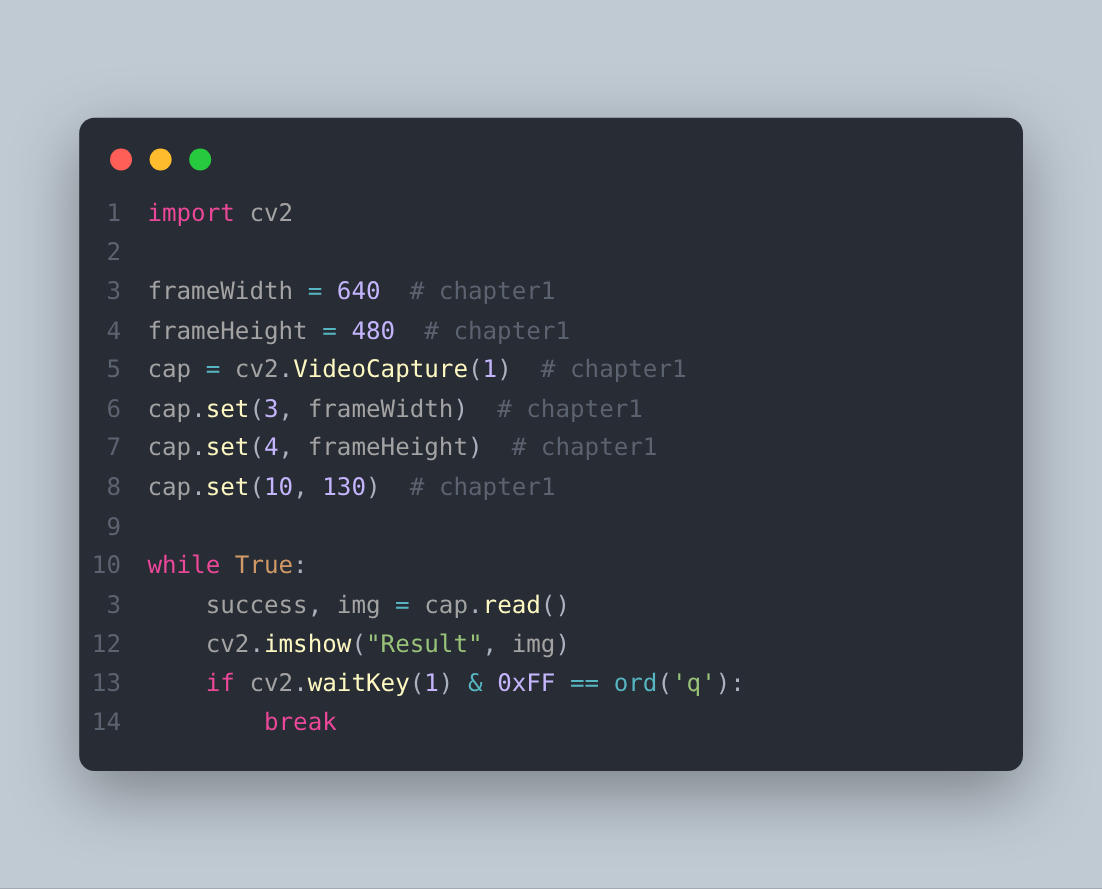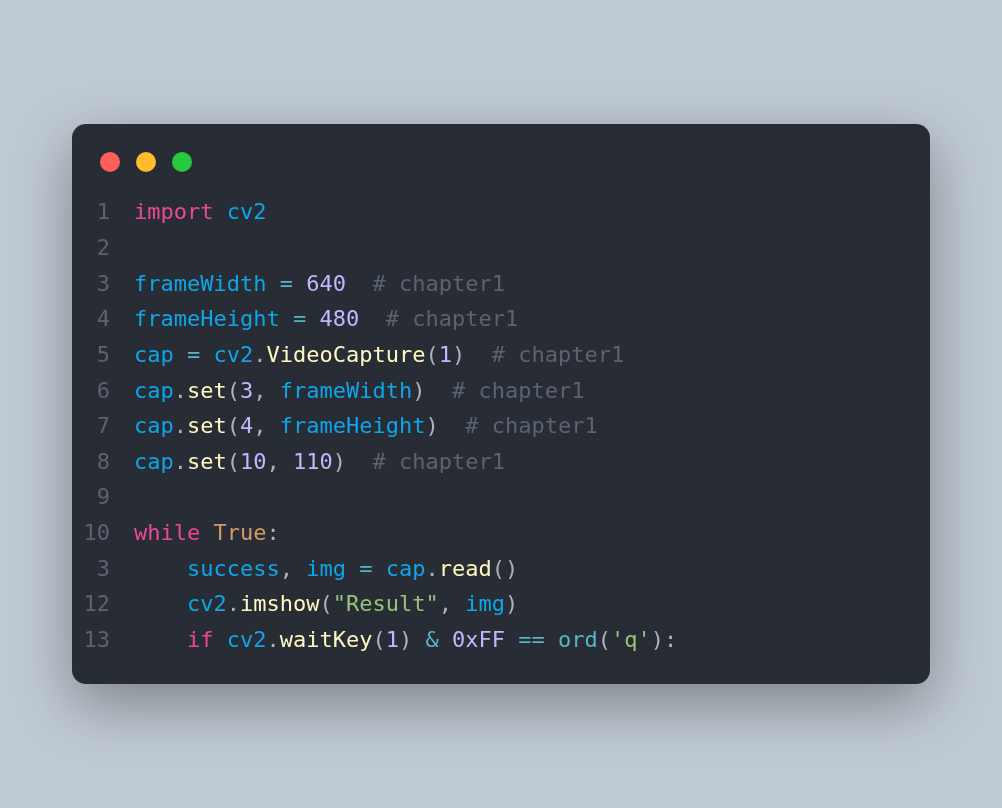--- a/index.html
+++ b/index.html
@@ -46,21 +46,21 @@
     color: #5c6370;
     width: 62px;
     text-align: right;
     padding-right: 24px;
     user-select: none;
     flex-shrink: 0;
   }
   .content { flex: 1; }
 
   .kw-italic { color: #ec4899; }
-  .ident { color: #0ea5e9; text-align: center; }
+  .ident { color: #a3a3a3; text-align: center; }
   .op { color: #56b6c2; }
   .punct { color: #abb2bf; }
   .num { color: #c4b5fd; }
   .comment { color: #5c6370; }
   .func { color: #fef9c3; }
   .const { color: #d19a66; }
   .str { color: #98c379; }
   .builtin { color: #56b6c2; margin-top: 20px; }
 </style>
 </head>
@@ -105,21 +105,21 @@
       <span class="content"><span class="ident">cap</span><span class="punct">.</span><span class="func">set</span><span class="punct">(</span><span class="num">3</span><span class="punct">, </span><span class="ident">frameWidth</span><span class="punct">)</span><span class="ident">  </span><span class="comment"># chapter1</span></span>
     </div>
 
     <div class="line">
       <span class="lineno">7</span>
       <span class="content"><span class="ident">cap</span><span class="punct">.</span><span class="func">set</span><span class="punct">(</span><span class="num">4</span><span class="punct">, </span><span class="ident">frameHeight</span><span class="punct">)</span><span class="ident">  </span><span class="comment"># chapter1</span></span>
     </div>
 
     <div class="line">
       <span class="lineno">8</span>
-      <span class="content"><span class="ident">cap</span><span class="punct">.</span><span class="func">set</span><span class="punct">(</span><span class="num">10</span><span class="punct">, </span><span class="num">110</span><span class="punct">)</span><span class="ident">  </span><span class="comment"># chapter1</span></span>
+      <span class="content"><span class="ident">cap</span><span class="punct">.</span><span class="func">set</span><span class="punct">(</span><span class="num">10</span><span class="punct">, </span><span class="num">130</span><span class="punct">)</span><span class="ident">  </span><span class="comment"># chapter1</span></span>
     </div>
 
     <div class="line">
       <span class="lineno">9</span>
       <span class="content"></span>
     </div>
 
     <div class="line">
       <span class="lineno">10</span>
       <span class="content"><span class="kw-italic">while</span><span class="ident"> </span><span class="const">True</span><span class="punct">:</span></span>
@@ -133,15 +133,19 @@
     <div class="line">
       <span class="lineno">12</span>
       <span class="content"><span class="ident">    </span><span class="ident">cv2</span><span class="punct">.</span><span class="func">imshow</span><span class="punct">(</span><span class="str">"Result"</span><span class="punct">, </span><span class="ident">img</span><span class="punct">)</span></span>
     </div>
 
     <div class="line">
       <span class="lineno">13</span>
       <span class="content"><span class="ident">    </span><span class="kw-italic">if</span><span class="ident"> </span><span class="ident">cv2</span><span class="punct">.</span><span class="func">waitKey</span><span class="punct">(</span><span class="num">1</span><span class="punct">)</span><span class="ident"> </span><span class="op">&amp;</span><span class="ident"> </span><span class="num">0xFF</span><span class="ident"> </span><span class="op">==</span><span class="ident"> </span><span class="builtin">ord</span><span class="punct">(</span><span class="str">'q'</span><span class="punct">)</span><span class="punct">:</span></span>
     </div>
 
+    <div class="line">
+      <span class="lineno">14</span>
+      <span class="content"><span class="ident">        </span><span class="kw-italic">break</span></span>
+    </div>
 
   </div>
 </div>
 
 </body></html>

